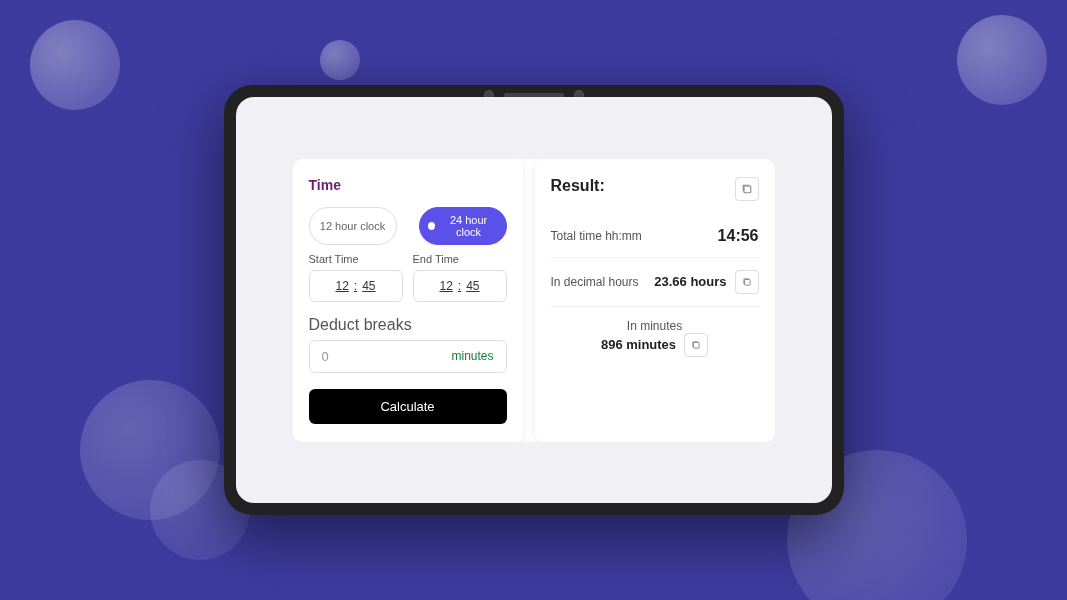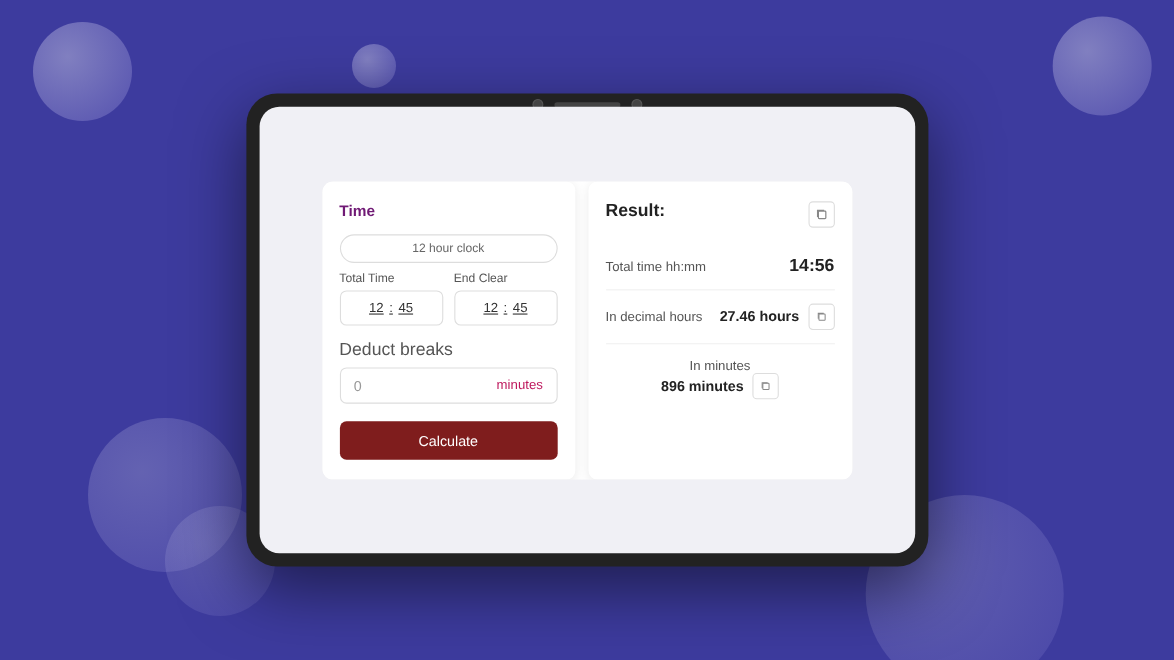--- a/index.html
+++ b/index.html
@@ -192,21 +192,21 @@
       justify-content: space-between;
       margin-bottom: 16px;
       font-size: 13px;
     }
 
     .deduct-value {
       color: #999;
     }
 
     .deduct-unit {
-      color: #be185d;
+      color: #15803d;
       font-size: 12px;
     }
 
     
     .btn-row {
       display: flex;
       gap: 8px;
     }
 
     .btn-clear {
@@ -219,21 +219,21 @@
       color: #555;
       cursor: pointer;
       font-weight: 500;
     }
 
     .btn-calculate {
       flex: 1;
       padding: 10px;
       border-radius: 6px;
       border: none;
-      background: #7f1d1d;
+      background: #000000;
       font-size: 13px;
       color: white;
       cursor: pointer;
       font-weight: 500;
     }
 
     
     .right-panel {
       background: white;
       padding: 18px 16px;
@@ -322,33 +322,34 @@
   </div>
   <div class="tablet-inner">
 
     <div class="app-content">
 
       <div class="left-panel">
         <div class="panel-title">Time</div>
 
         <div class="clock-toggle">
           <button class="toggle-btn">12 hour clock</button>
+          <button class="toggle-btn active">24 hour clock</button>
         </div>
 
         <div class="time-row">
           <div class="time-field">
-            <div class="field-label">Total Time</div>
+            <div class="field-label">Start Time</div>
             <div class="time-input-box">
               <span>12</span>
               <span class="time-separator">:</span>
               <span>45</span>
             </div>
           </div>
           <div class="time-field">
-            <div class="field-label">End Clear</div>
+            <div class="field-label">End Time</div>
             <div class="time-input-box">
               <span>12</span>
               <span class="time-separator">:</span>
               <span>45</span>
             </div>
           </div>
         </div>
 
         <div class="deduct-label">Deduct breaks</div>
         <div class="deduct-input-box">
@@ -373,21 +374,21 @@
         </div>
 
         <div class="result-row">
           <span class="result-row-label">Total time hh:mm</span>
           <span class="total-time-value">14:56</span>
         </div>
 
         <div class="result-row">
           <span class="result-row-label">In decimal hours</span>
           <div class="result-row-value-group">
-            <span class="result-value">27.46 hours</span>
+            <span class="result-value">23.66 hours</span>
             <button class="copy-icon-btn">
               <svg width="10" height="10" viewBox="0 0 16 16" fill="none">
                 <rect x="4" y="4" width="9" height="9" rx="1" stroke="#888" stroke-width="1.5"></rect>
                 <path d="M3 11V3h8" stroke="#888" stroke-width="1.5" fill="none"></path>
               </svg>
             </button>
           </div>
         </div>
 
         <div class="result-row">

